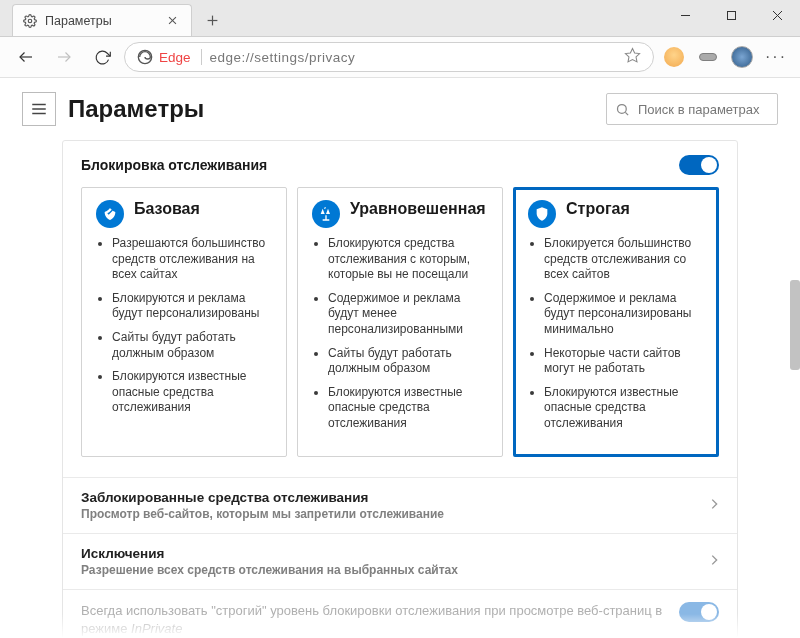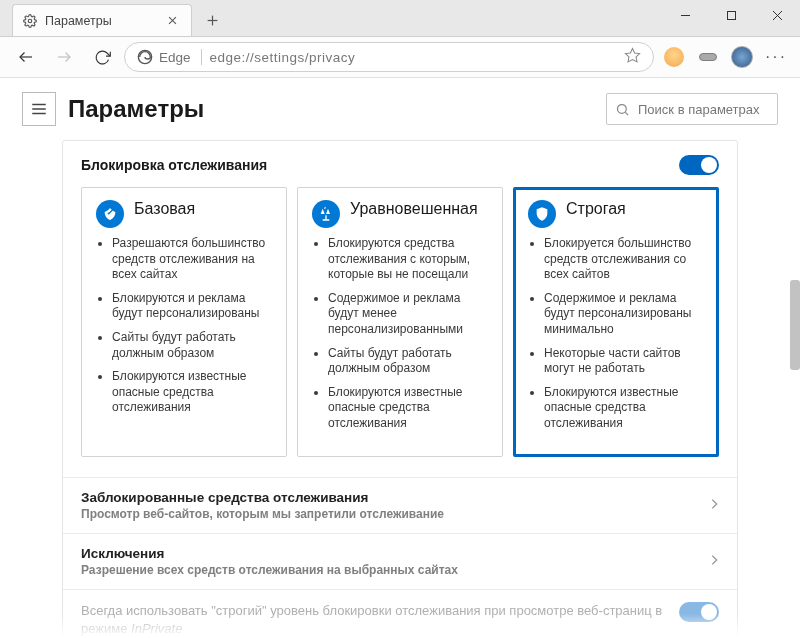--- a/index.html
+++ b/index.html
@@ -95,21 +95,21 @@
     border-radius: 15px;
     background:#fff;
     border:1px solid #d0d0d0;
     display:flex;
     align-items:center;
     padding: 0 12px;
     gap:8px;
     font-size:13.5px;
   }
   .addrbar .edge-badge {
-    display:flex; align-items:center; gap:6px; color:#737373;
+    display:flex; align-items:center; gap:6px; color:#ef4444;
     padding-right:10px; border-right:1px solid #ccc;
   }
   .addrbar .url { color:#777; letter-spacing:0.5px; }
   .addrbar .fav {
     margin-left:auto; color:#888;
   }
   .ext-icon {
     width: 28px; height: 28px;
     display:flex; align-items:center; justify-content:center;
     cursor:pointer;
@@ -221,21 +221,21 @@
   }
   .card-icon {
     width:28px; height:28px;
     border-radius:50%;
     background:#0078d4;
     display:flex; align-items:center; justify-content:center;
     flex-shrink:0;
   }
   .card-title {
     font-size:16px;
-    font-weight:400;
+    font-weight:700;
     line-height:1.15;
     word-break: break-word;
   }
   .card-reco {
     font-size:11px;
     color:#6d6d6d;
     text-align:center;
     margin-top:-4px;
     margin-bottom:6px;
   }

